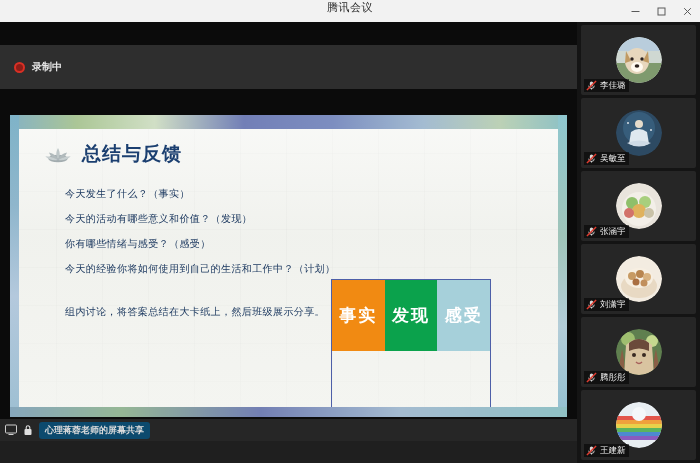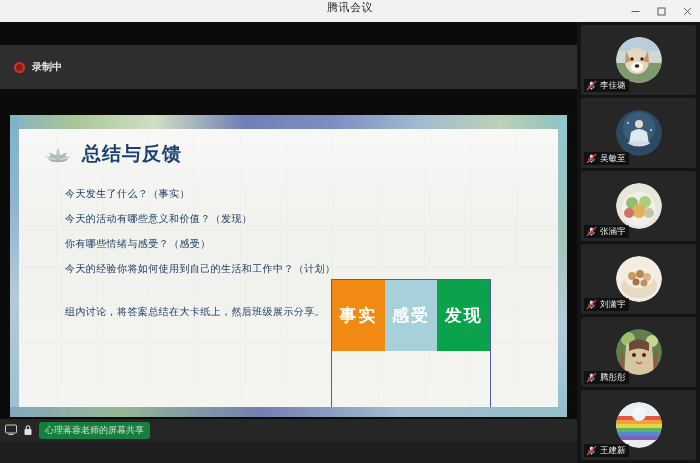--- a/index.html
+++ b/index.html
@@ -134,21 +134,21 @@
 
   
   .bottombar{
     position:absolute; left:0; bottom:0; width:577px; height:22px;
     background:#262626; display:flex; align-items:center; gap:5px; padding-left:5px;
     overflow:hidden;
   }
   .bb-icon{ width:12px; height:12px; display:block; flex:0 0 auto; }
   .bb-chip{
     display:flex; align-items:center; gap:4px;
-    background:#15803d; border-radius:3px; padding:2px 6px;
+    background:#0c4a6e; border-radius:3px; padding:2px 6px;font-weight:bold;
   }
   .bb-text{ font-size:9px; color:#dcdcdc; white-space:nowrap; }
 </style>
 </head>
 <body>
 
 <div id="app">
 
   <div class="titlebar">
     <div class="titlebar-title">腾讯会议</div>
@@ -205,22 +205,22 @@
           <p>今天发生了什么？（事实）</p>
           <p>今天的活动有哪些意义和价值？（发现）</p>
           <p>你有哪些情绪与感受？（感受）</p>
           <p class="wrap">今天的经验你将如何使用到自己的生活和工作中？（计划）</p>
           <div class="gap"></div>
           <p class="wrap">组内讨论，将答案总结在大卡纸上，然后班级展示分享。</p>
         </div>
 
         <div class="matrix" style="border-color: rgb(77, 95, 168);">
           <div class="cell" style="background: rgb(241, 138, 18);">事实</div>
+          <div class="cell" style="background: rgb(11, 162, 76);">发现</div>
           <div class="cell" style="background: rgb(166, 208, 218);">感受</div>
-          <div class="cell" style="background: rgb(11, 162, 76);">发现</div>
         </div>
 
       </div>
     </div>
 
     <div class="bottombar">
       <svg class="bb-icon" viewBox="0 0 12 12">
         <rect x="0.5" y="1" width="11" height="8" rx="1" fill="none" stroke="#cfcfcf" stroke-width="1"></rect>
         <rect x="3.5" y="10" width="5" height="1" fill="#cfcfcf"></rect>
       </svg>

